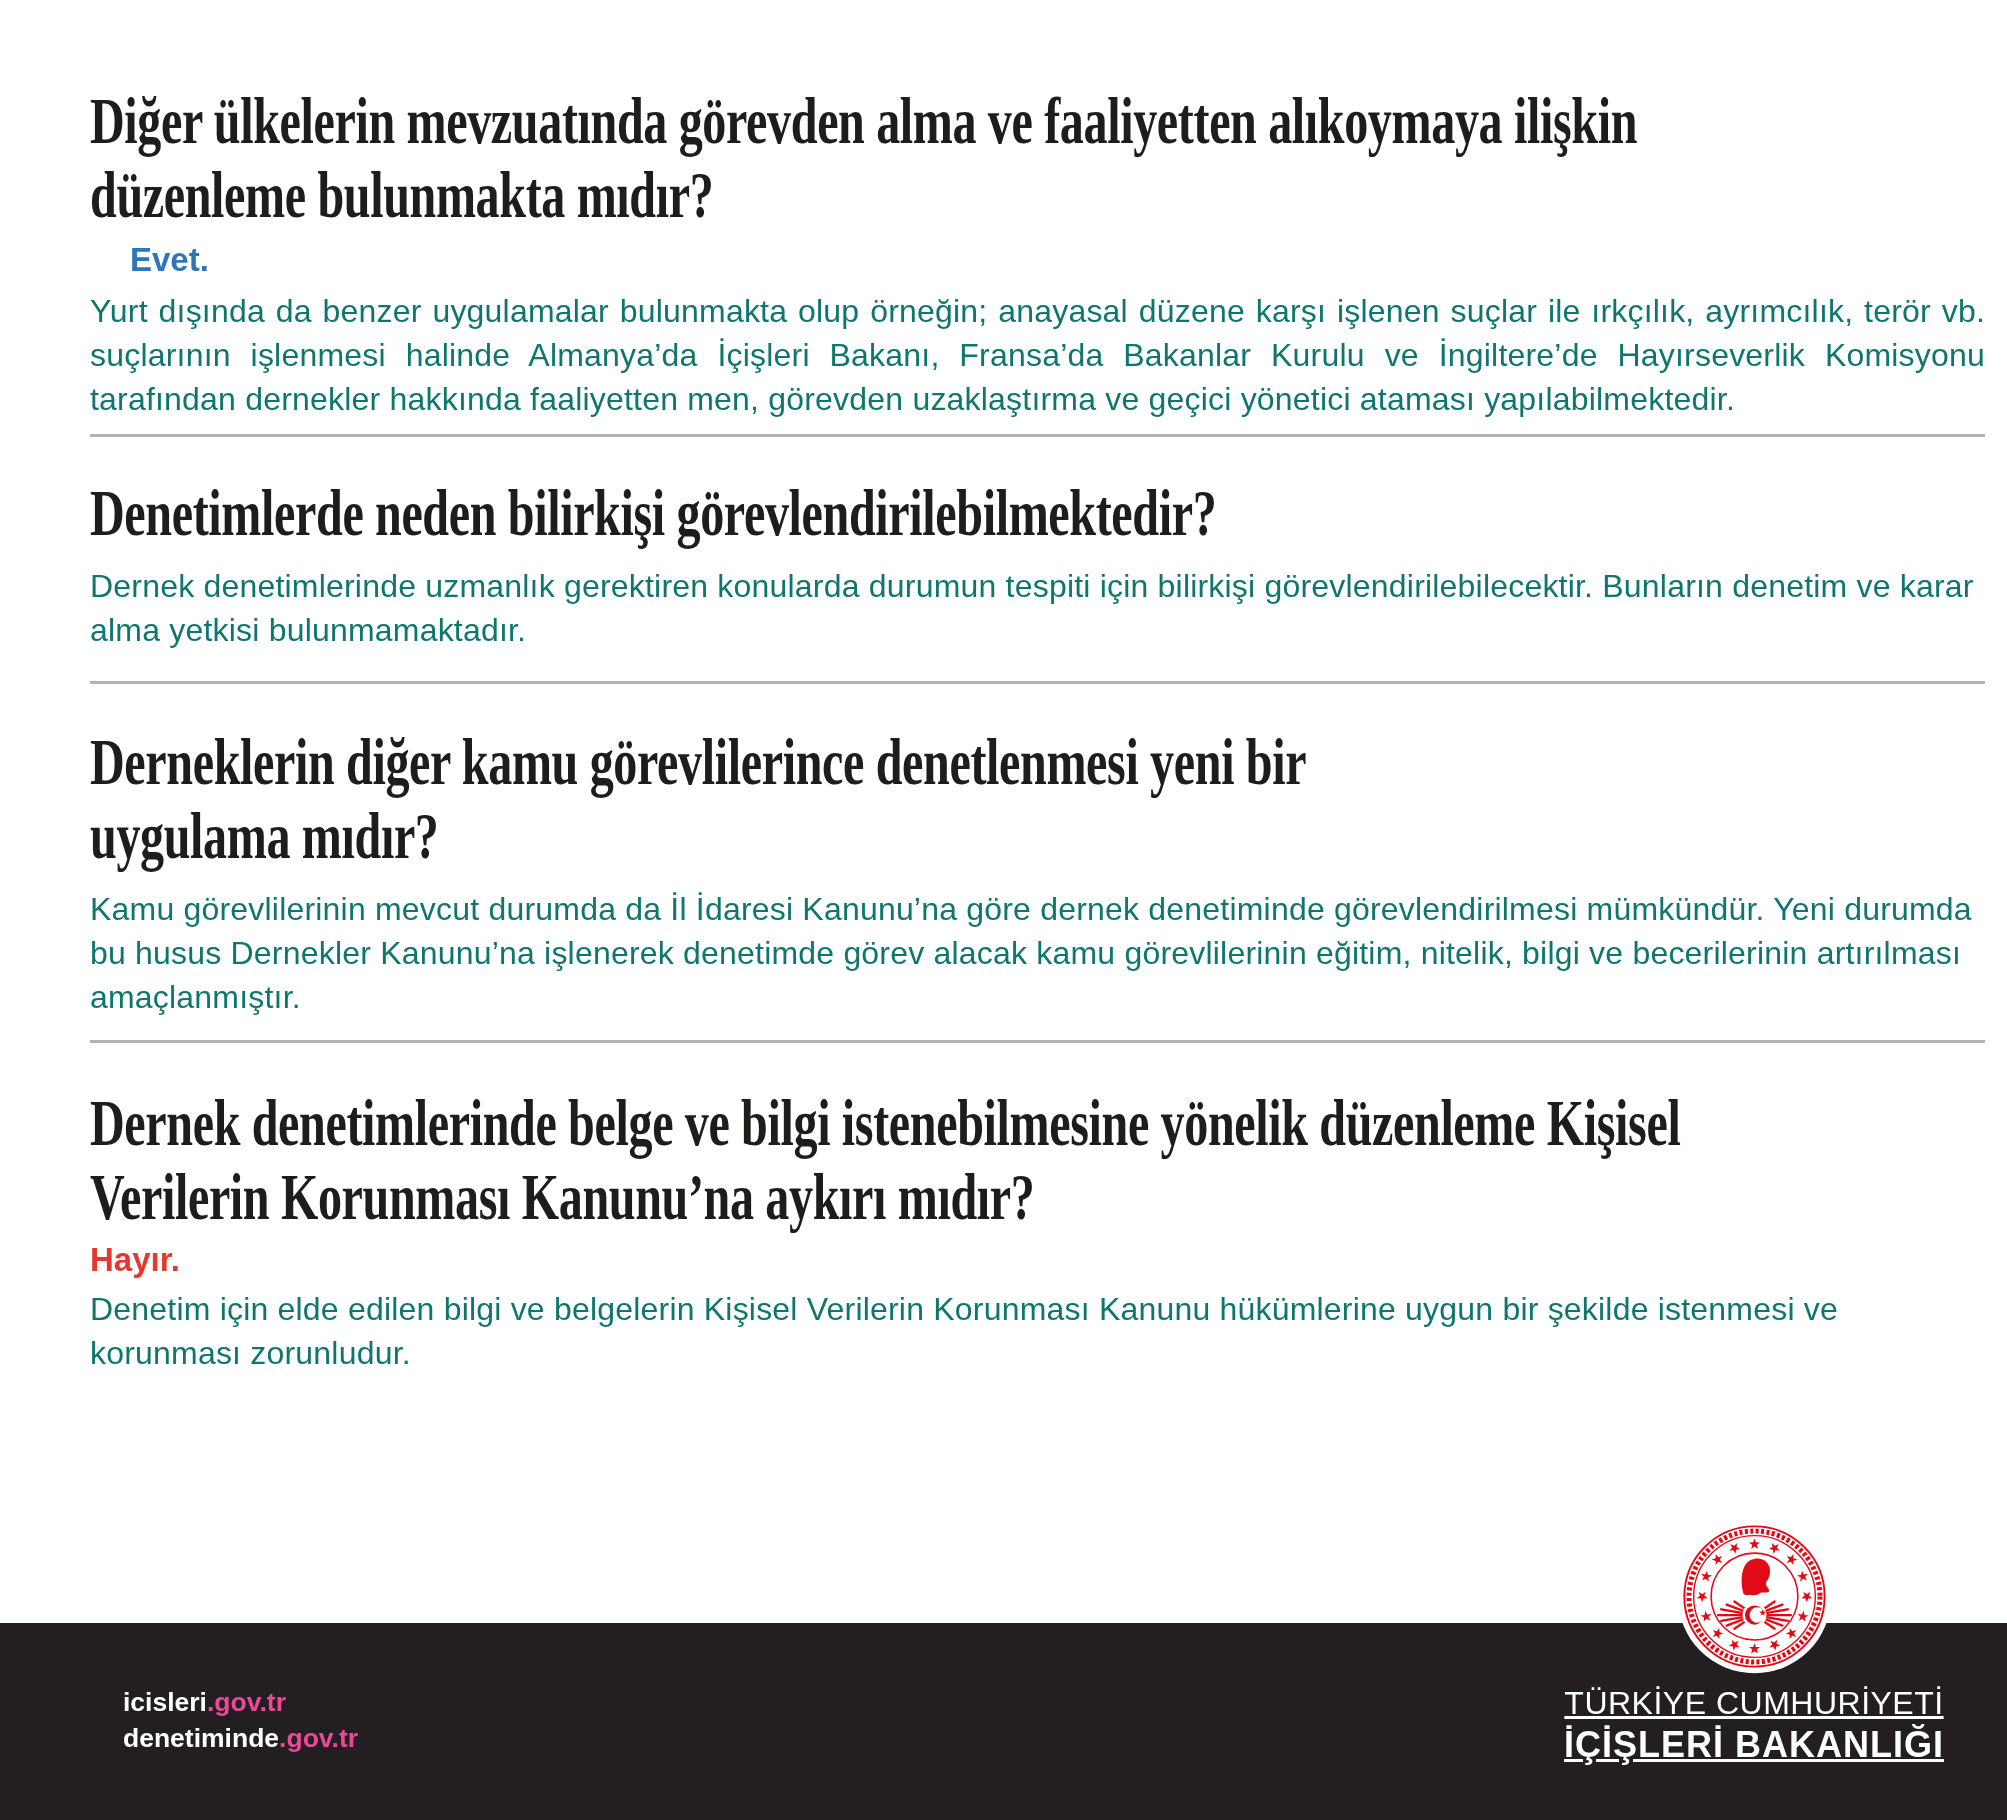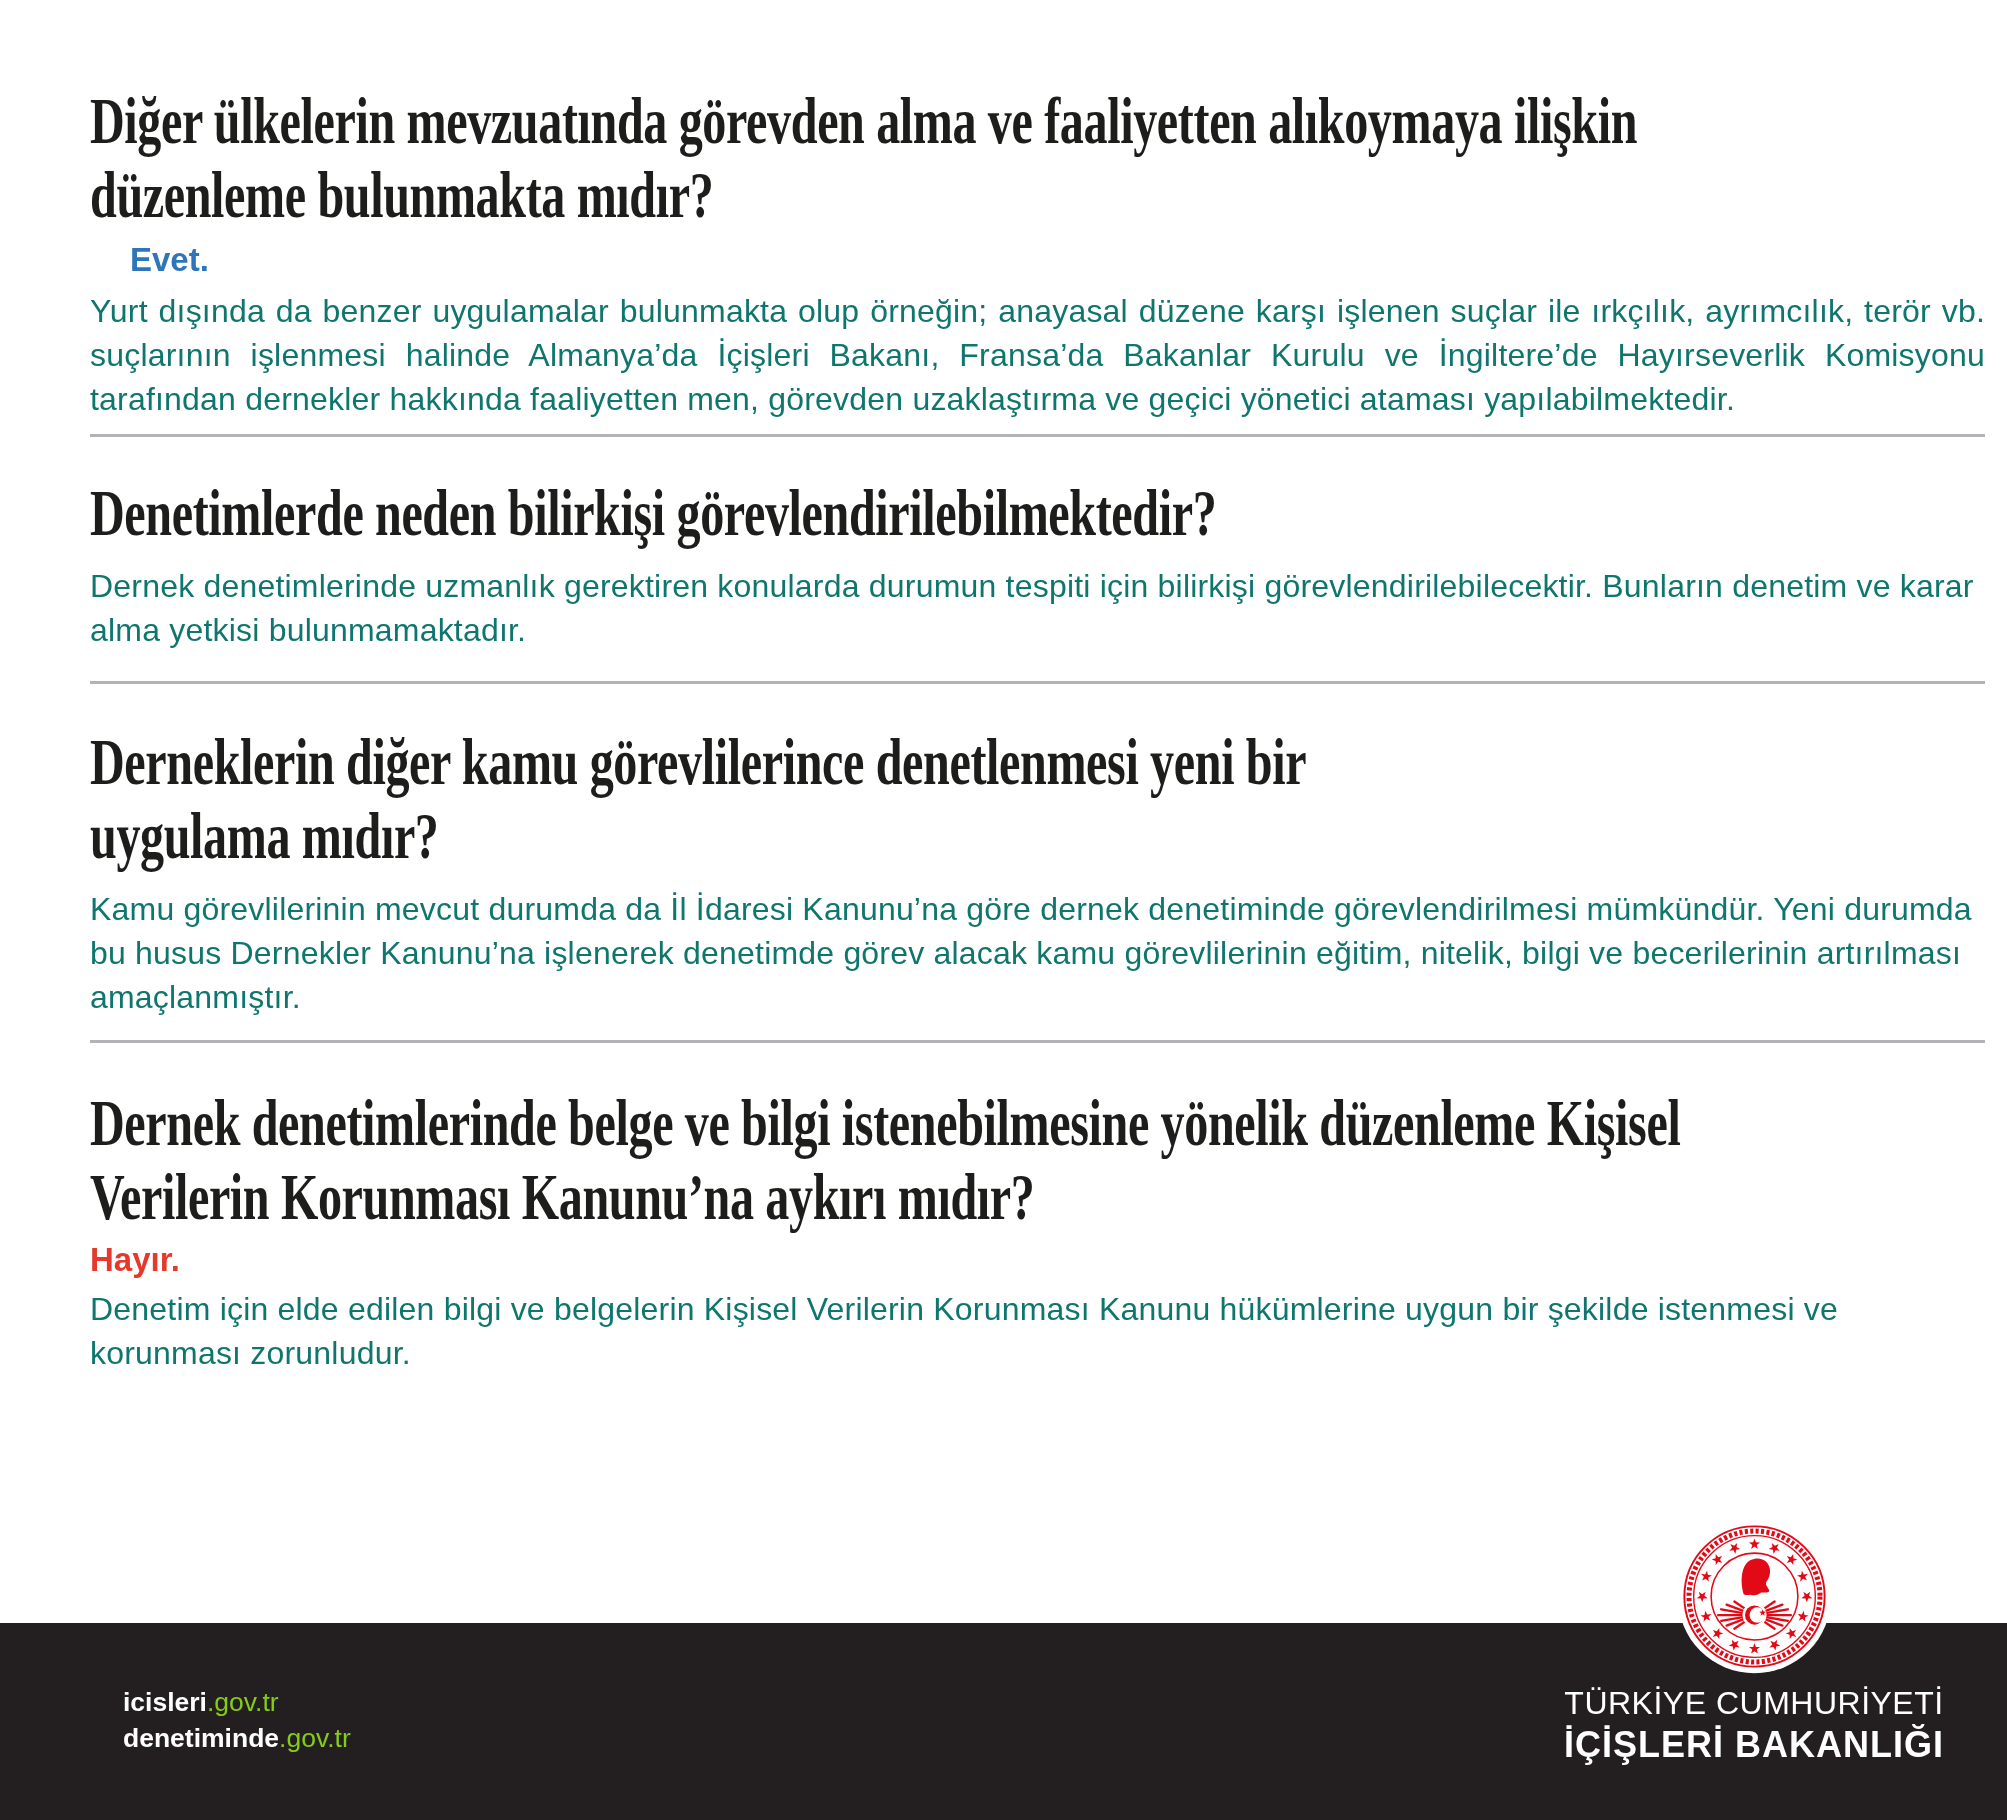--- a/index.html
+++ b/index.html
@@ -49,27 +49,28 @@
 
   
   .footer {
     position: absolute; left: 0; right: 0; bottom: 0;
     height: 197px;
     background: #231f20;
   }
   .footer-links { position: absolute; left: 123px; top: 61px; }
   .footer-link { font-size: 26.5px; line-height: 36px; color: #ffffff; }
   .footer-link .bold { font-weight: 700; color: #ffffff; }
-  .footer-link .rest { font-weight: 400; color: #84cc16; }
+  .footer-link .rest { font-weight: 700; color: #ec4899; }
 
   .ministry {
     position: absolute; left: 1754px; top: 61px;
     transform: translateX(-50%);
     text-align: center; white-space: nowrap;
     color: #ffffff;
+    text-decoration: underline;
   }
   .ministry .m1 { font-size: 32px; line-height: 39px; font-weight: 400; letter-spacing: 0.5px; }
   .ministry .m2 { font-size: 36px; line-height: 43px; font-weight: 700; letter-spacing: 1px; }
 
   .emblem-wrap { position: absolute; left: 1677px; top: 1519px; width: 155px; height: 155px; }
 </style>
 </head>
 <body>
 
 <div class="content">

